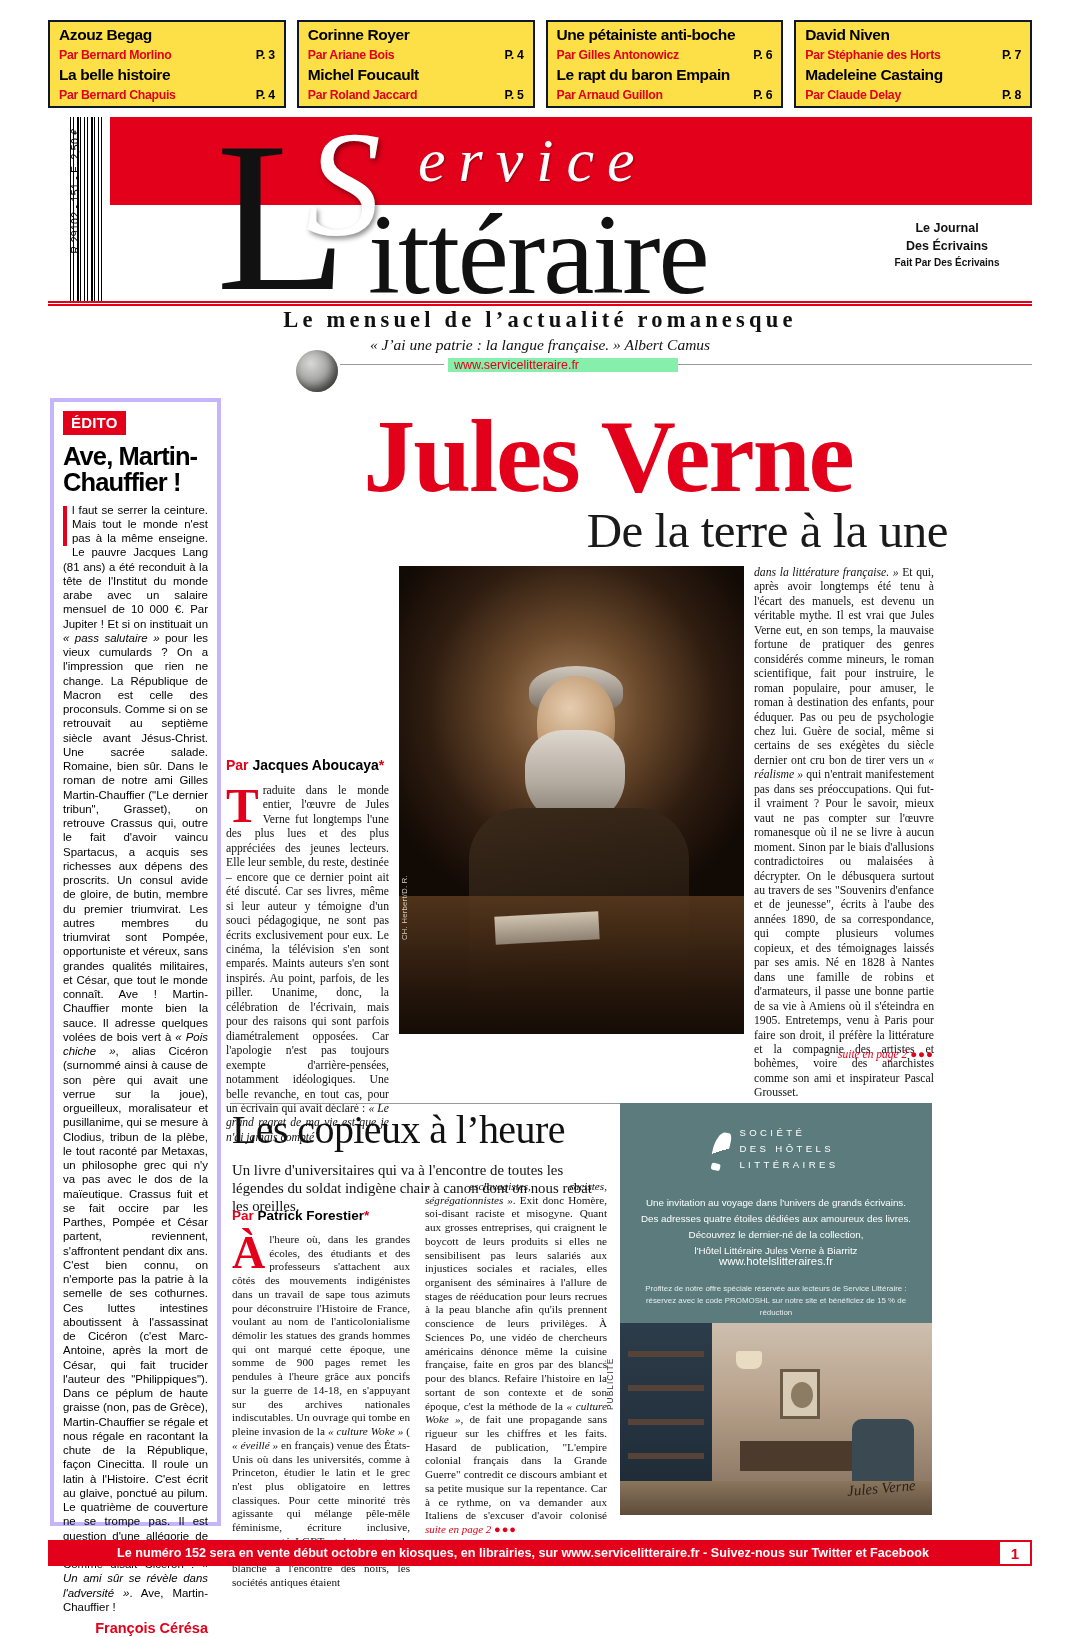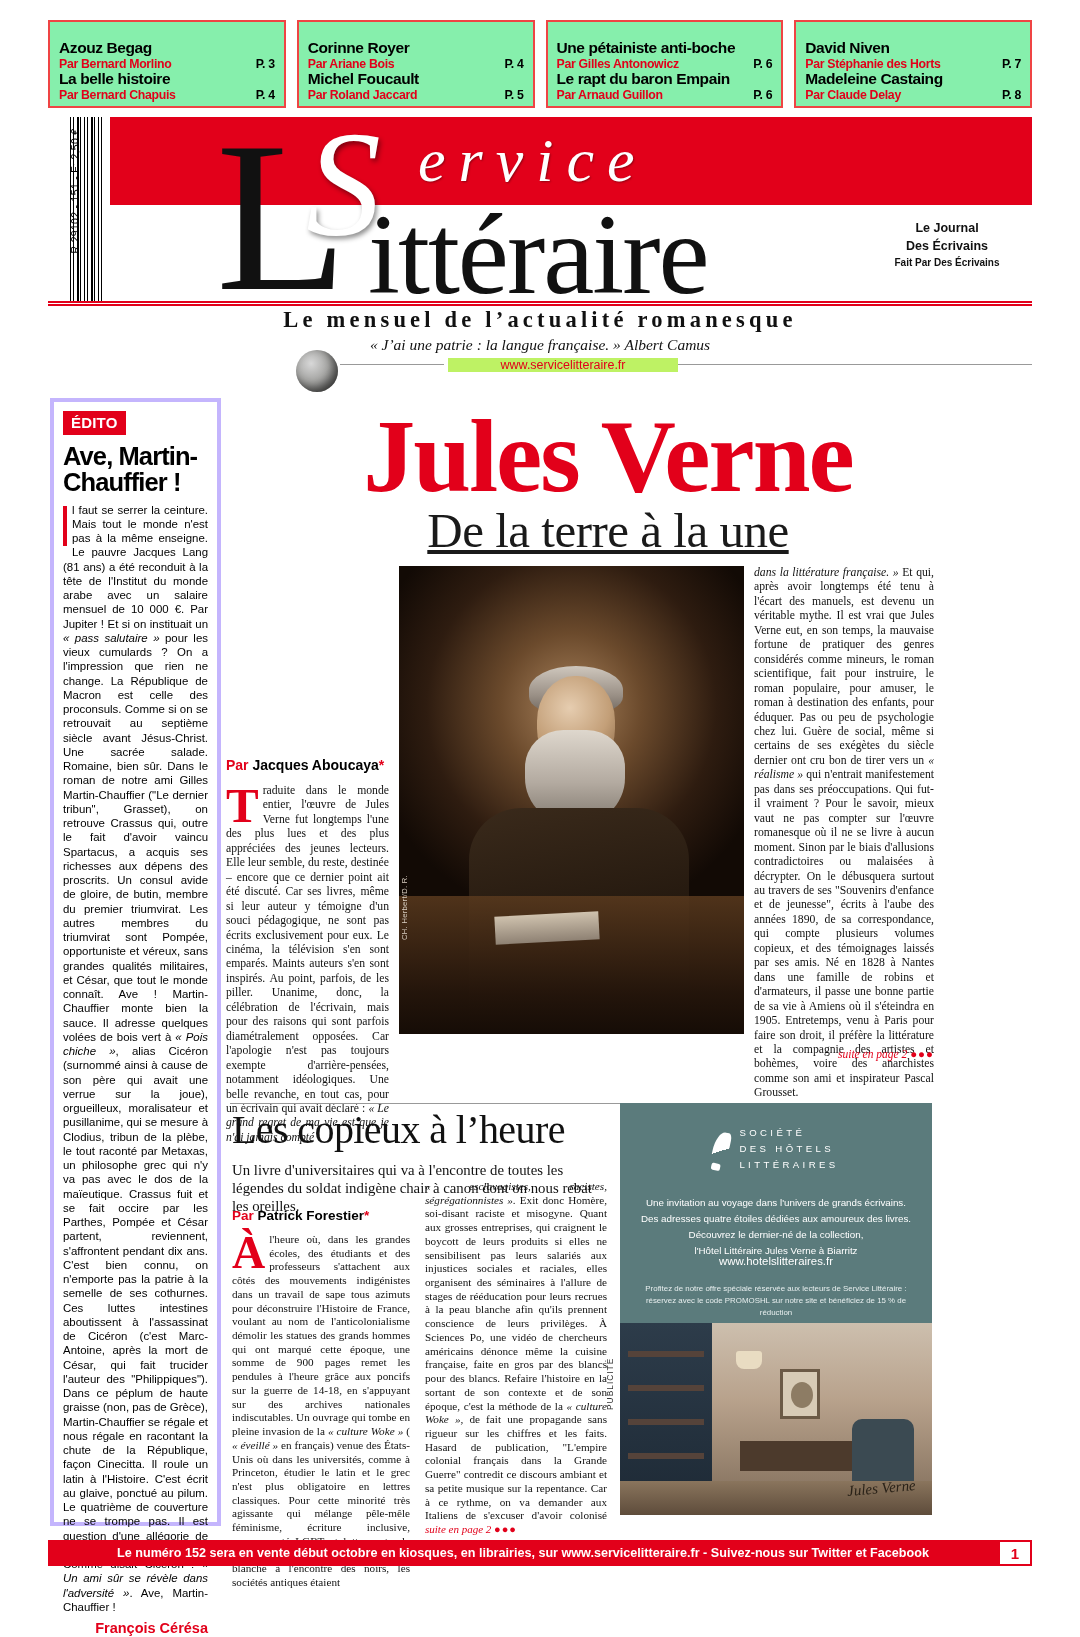--- a/index.html
+++ b/index.html
@@ -13,23 +13,23 @@
     overflow:hidden;
   }
   .page { position:relative; width:1080px; height:1637px; }
 
   
   .teaser-strip {
     position:absolute; left:48px; top:20px; width:984px; height:88px;
     display:flex; gap:11px;
   }
   .teaser-box {
-    flex:1; border:2px solid #ef4444; padding:18px 9px 4px 9px;
+    flex:1; border:2px solid #0f172a; padding:5px 9px 4px 9px;
     display:flex; flex-direction:column; justify-content:space-between;
-    background:#86efac;
+    background:#fde047;
   }
   .teaser-title {
     font-family:"Liberation Sans", sans-serif;
     font-weight:bold; font-size:15.5px; letter-spacing:-0.4px;
     color:#000; line-height:1.08;
   }
   .teaser-row {
     display:flex; justify-content:space-between; align-items:baseline;
     font-family:"Liberation Sans", sans-serif;
     font-weight:bold; font-size:12.3px; letter-spacing:-0.3px;
@@ -121,23 +121,23 @@
     position:absolute; left:296px; top:350px; width:42px; height:42px;
     border-radius:50%;
     background:radial-gradient(circle at 36% 32%, #d8d8d8 0%, #a8a8a6 42%, #6e6e6c 78%, #3a3a39 100%);
     box-shadow:inset -4px -4px 8px rgba(0,0,0,.45);
   }
   .site-line {
     position:absolute; left:340px; top:358px; width:692px; height:12px;
   }
   .site-line .ln { position:absolute; top:6px; height:1px; background:#999; }
   .site-url {
-    position:absolute; left:108px; top:0; width:230px; text-align:center;
+    position:absolute; left:108px; top:0; width:230px; 
     font-family:"Liberation Sans", sans-serif; font-size:12.5px; color:#e2001a;
-    background:#bef264; padding:0 6px;
+    background:#86efac; padding:0 6px;
   }
 
   
   .edito {
     position:absolute; left:50px; top:398px; width:171px; height:1128px;
     border:4px solid #c4b5fd; padding:9px 9px 6px 9px; background:#fff;
   }
   .edito-badge {
     background:#e2001a; color:#fff; font-family:"Liberation Sans", sans-serif;
     font-weight:bold; font-size:15px; padding:3px 8px 4px 8px; display:inline-block;
@@ -170,23 +170,22 @@
   
   .main-head {
     position:absolute; left:268px; top:408px; width:680px;
     font-family:"Liberation Serif", serif; font-weight:bold;
     font-size:104px; line-height:.92; color:#e2001a; letter-spacing:-2px;
     text-align:center;
   }
   .main-sub {
     position:absolute; left:268px; top:506px; width:680px;
     font-family:"Liberation Serif", serif;
-    font-size:49px; line-height:1; color:#1a1a1a; text-align:center;
+    font-size:49px; line-height:1; color:#1a1a1a; text-align:right;
     letter-spacing:-0.5px;
-    text-decoration:underline;
   }
 
   
   .jv-chapeau {
     position:absolute; left:226px; top:566px; width:163px;
     font-family:"Liberation Serif", serif; font-size:17.6px; line-height:1.20;
     color:#111;
   }
   .jv-byline {
     position:absolute; left:226px; top:757px; width:163px;

